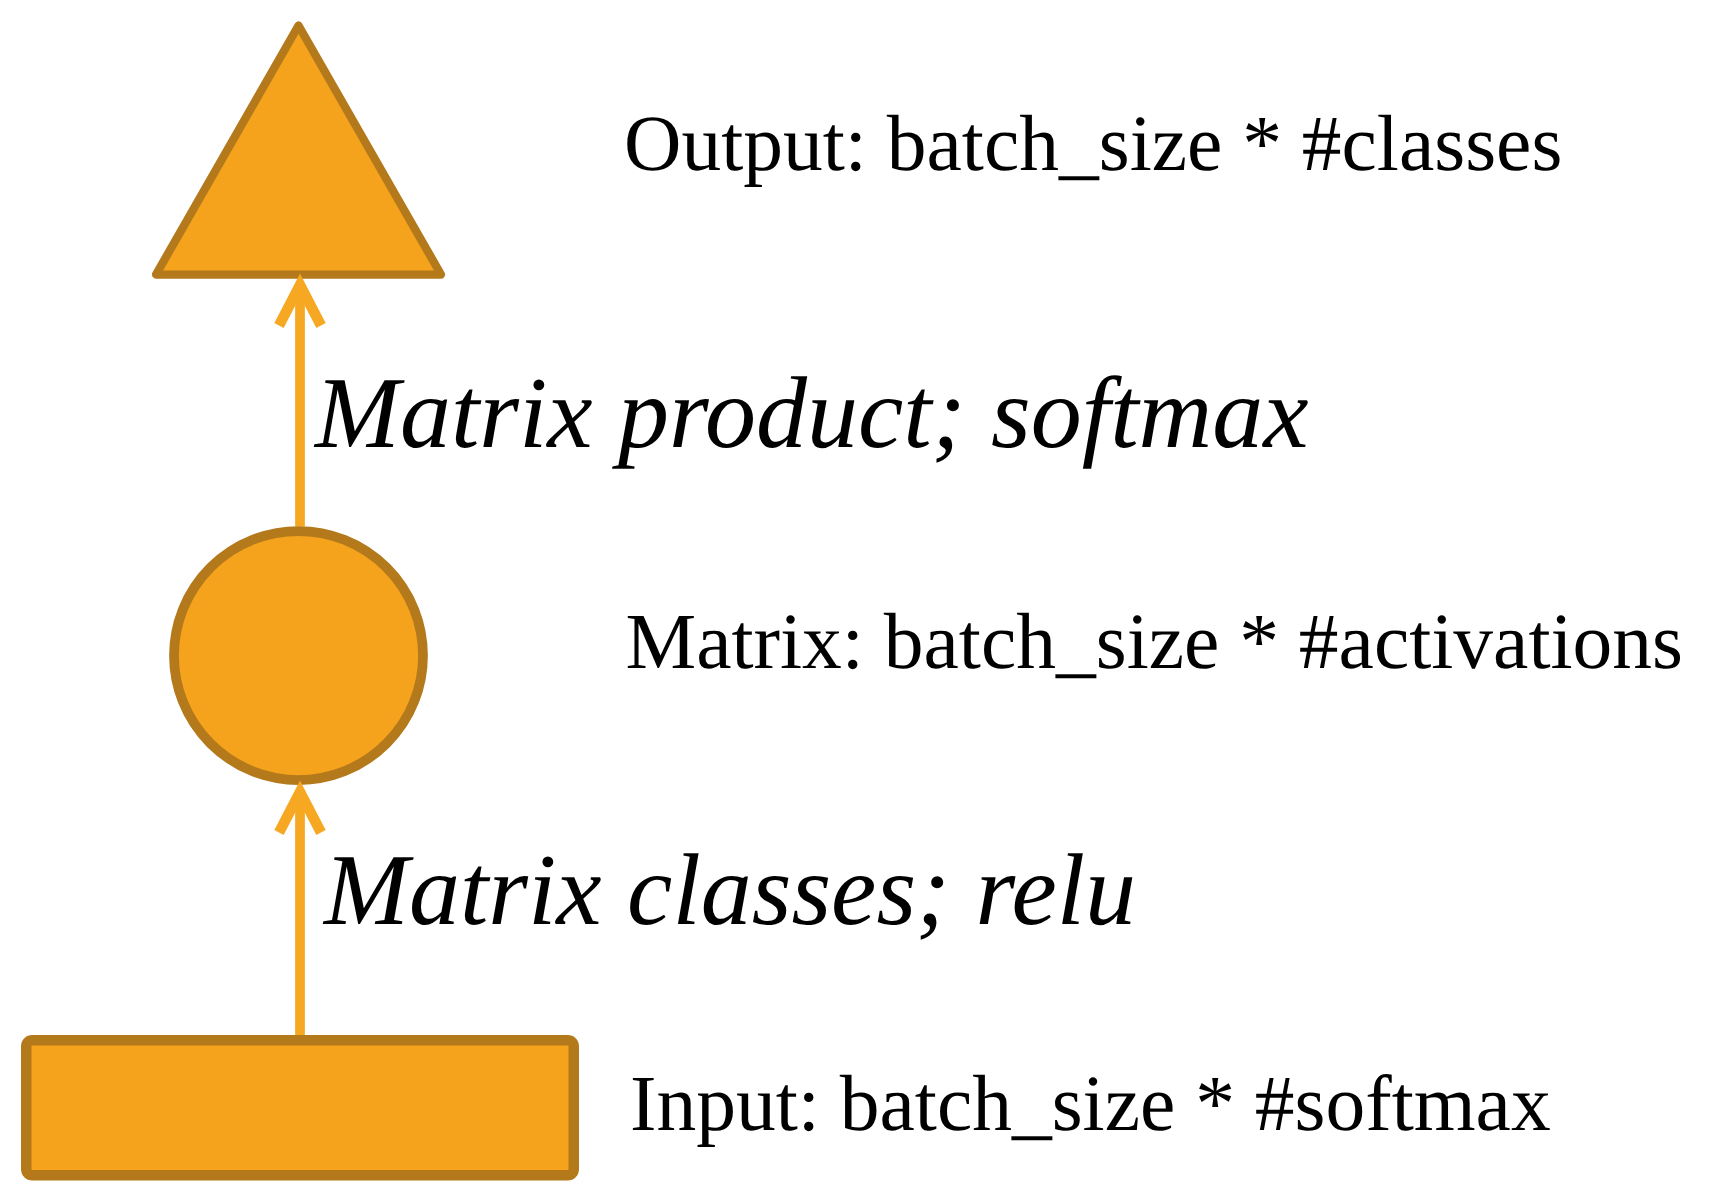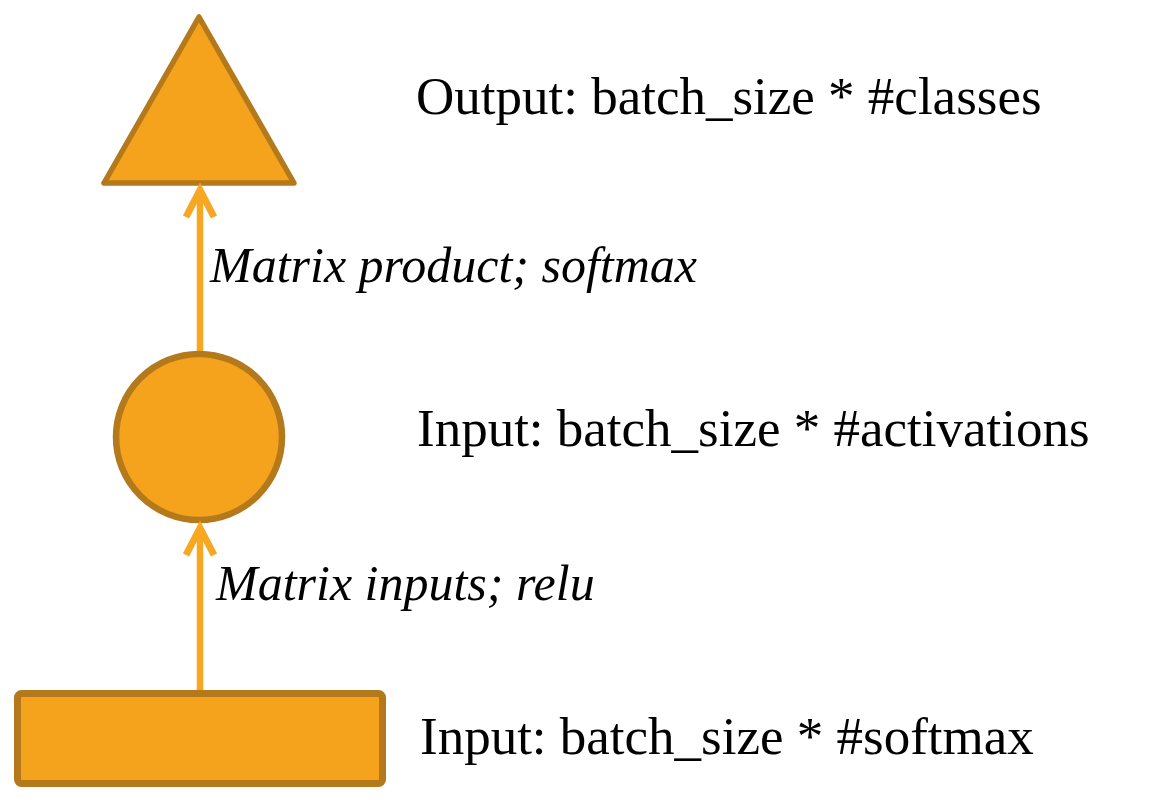--- a/index.html
+++ b/index.html
@@ -26,21 +26,21 @@
   .node-label {
     position: absolute;
     color: #000000;
     font-size: 53px;
     line-height: 1.1;
     white-space: nowrap;
   }
   .edge-label {
     position: absolute;
     color: #000000;
-    font-size: 50px;
+    font-size: 68px;
     font-style: italic;
     line-height: 1.1;
     white-space: nowrap;
   }
   .label-output { left: 416px; top: 67px; }
   .label-softmax { left: 210px; top: 238px; }
   .label-hidden { left: 417px; top: 399px; }
   .label-relu { left: 216px; top: 556px; }
   .label-input { left: 420px; top: 707px; }
 </style>
@@ -65,19 +65,19 @@
       <polyline points="186,555 200,528 214,555" stroke-width="7" fill="none"></polyline>
     </g>
 
     <rect x="17.5" y="693.5" width="365" height="90" rx="4" stroke-width="7" fill="#F5A21D" stroke="#B3791B"></rect>
   </svg>
 
   <div class="node-label label-output">Output: batch_size * #classes</div>
 
   <div class="edge-label label-softmax">Matrix product; softmax</div>
 
-  <div class="node-label label-hidden">Input: batch_size * #activations</div>
+  <div class="node-label label-hidden">Matrix: batch_size * #activations</div>
 
-  <div class="edge-label label-relu">Matrix inputs; relu</div>
+  <div class="edge-label label-relu">Matrix classes; relu</div>
 
   <div class="node-label label-input">Input: batch_size * #softmax</div>
 
 </div>
 
 </body></html>

